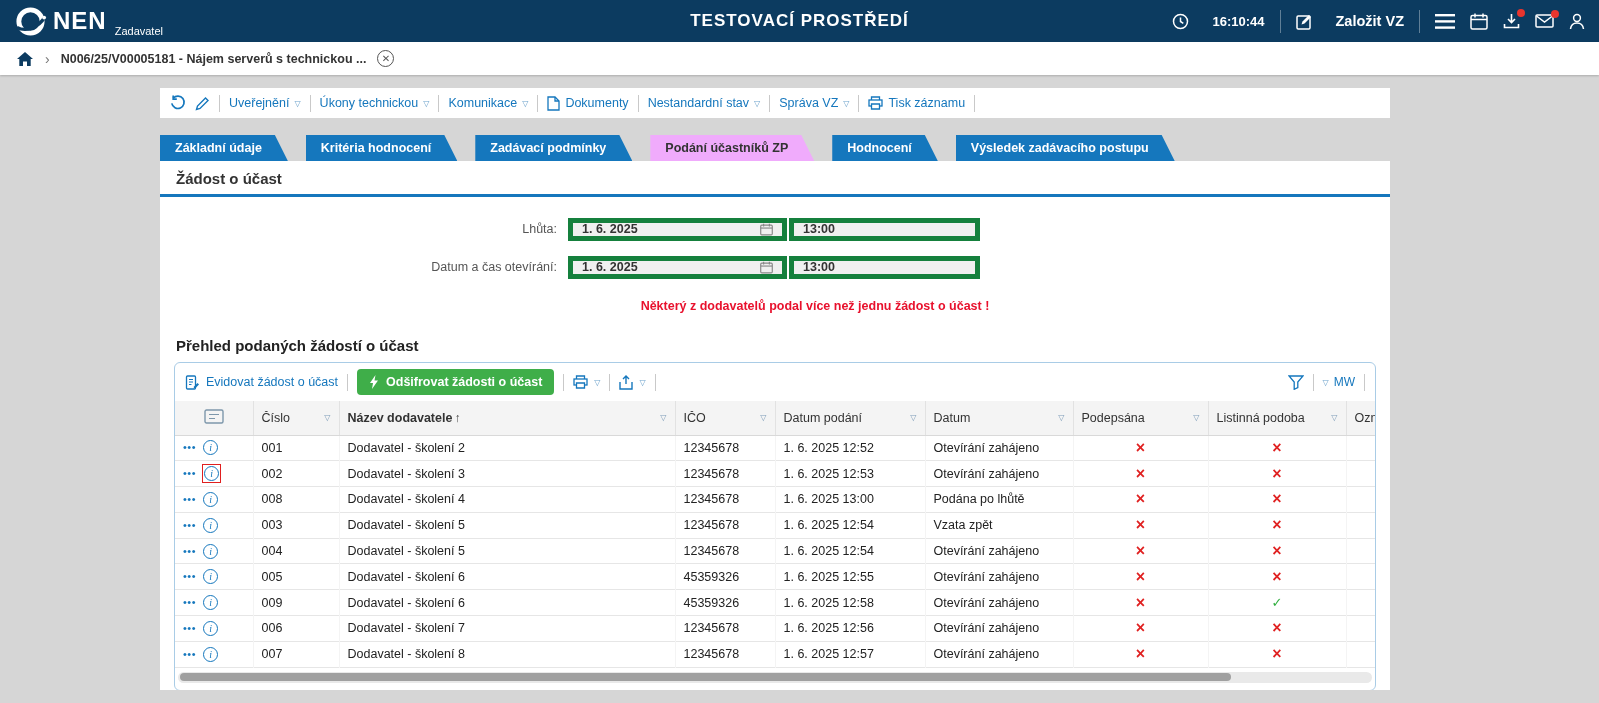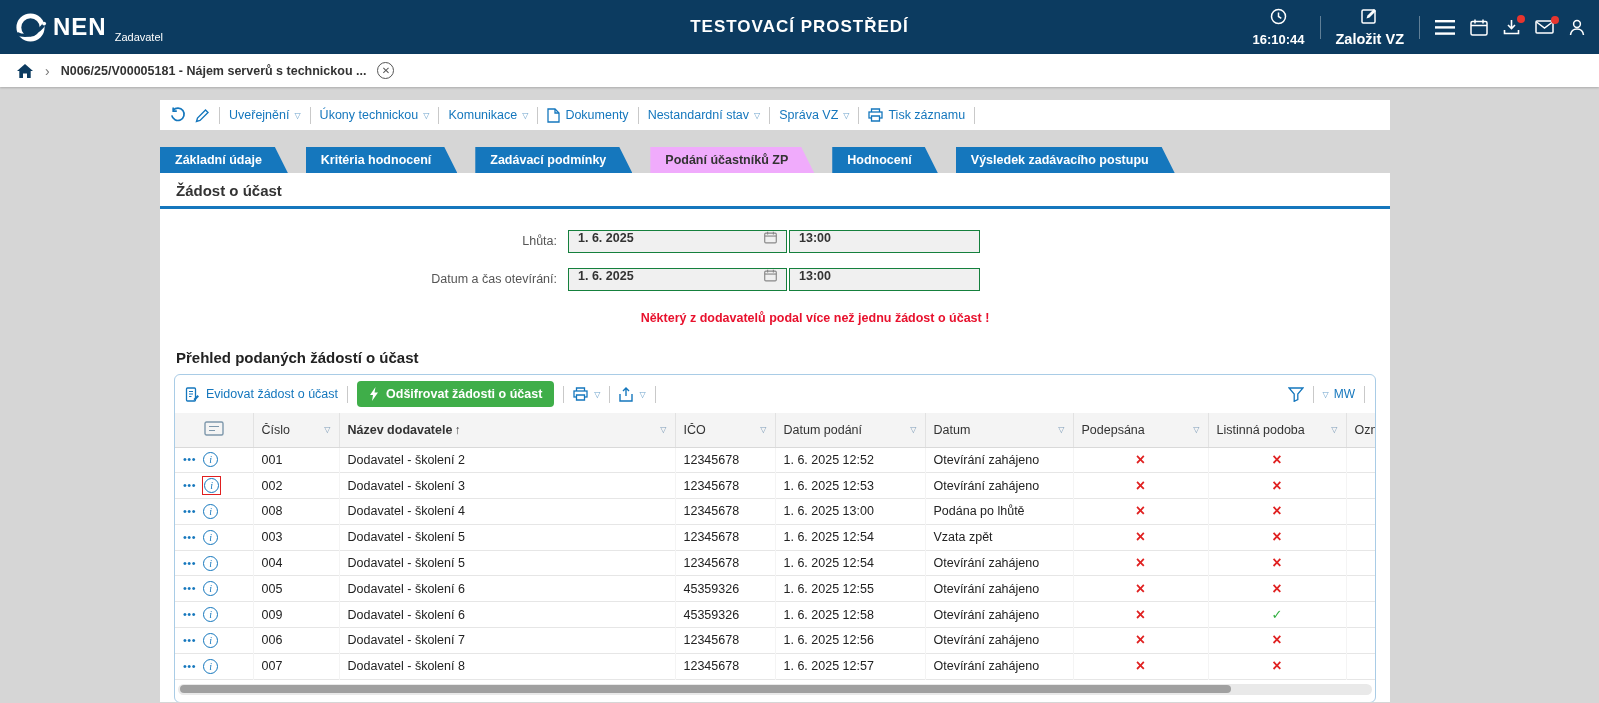--- a/index.html
+++ b/index.html
@@ -4,27 +4,27 @@
 <style>
   :root{
     --accent:#1577bd; --header_bg:#0c3b60; --page_bg:#d6d6d6;
     --green:#3fae49; --red:#e02121; --warning_red:#e8112d; --panel_border:#a9cce6;
   }
   *{box-sizing:border-box;margin:0;padding:0;}
   html,body{width:1599px;height:703px;overflow:hidden;}
   body{background:var(--page_bg,#d6d6d6);font-family:"Liberation Sans","DejaVu Sans",sans-serif;font-size:12.5px;color:#222;}
 
   
-  .app-header{height:54px;background:var(--header_bg,#0c3b60);display:flex;align-items:center;padding:0 14px;position:relative;color:#fff;}
+  .app-header{height:42px;background:var(--header_bg,#0c3b60);display:flex;align-items:center;padding:0 14px;position:relative;color:#fff;}
   .brand{display:flex;align-items:center;gap:6px;}
   .brand-name{font-size:24px;font-weight:bold;letter-spacing:1px;line-height:1;}
   .brand-sub{font-size:11px;align-self:flex-end;margin-bottom:1px;margin-left:2px;}
   .app-title{position:absolute;left:0;right:0;text-align:center;font-size:17px;font-weight:bold;letter-spacing:1px;pointer-events:none;}
   .header-right{margin-left:auto;display:flex;align-items:center;gap:15px;z-index:1;}
-  .hdr-item{display:flex;align-items:center;gap:7px;cursor:pointer;position:relative;flex-direction:column;}
+  .hdr-item{display:flex;align-items:center;gap:23px;cursor:pointer;position:relative;}
   .hdr-time{font-size:13px;font-weight:bold;}
   .hdr-divider{width:1px;height:23px;background:rgba(255,255,255,.35);}
   .create-vz-label{font-size:14.5px;font-weight:bold;}
   .badge-dot{position:absolute;top:-4px;right:-5px;width:8px;height:8px;border-radius:50%;background:#e8352e;}
 
   
   .breadcrumb-bar{height:33px;background:#fff;display:flex;align-items:center;gap:11px;padding:0 16px;box-shadow:0 1px 2px rgba(0,0,0,.2);position:relative;z-index:2;}
   .bc-chevron{color:#777;font-size:14px;}
   .bc-item{font-weight:bold;color:#333;cursor:pointer;}
   .bc-close{width:17px;height:17px;border:1.3px solid #555;border-radius:50%;display:inline-flex;align-items:center;justify-content:center;color:#555;font-size:10px;line-height:1;cursor:pointer;}
@@ -46,21 +46,21 @@
 
   
   .content-panel{background:#fff;height:529px;overflow:hidden;}
   .section-title{font-size:15px;font-weight:bold;color:#333;padding:9px 16px 7px;border-bottom:3px solid var(--accent,#1577bd);}
 
   
   .form-area{padding-top:20px;}
   .form-row{display:flex;align-items:center;margin-bottom:14px;height:24px;}
   .form-label{width:408px;text-align:right;padding-right:11px;color:#555;}
   .field-group{display:flex;gap:2px;}
-  .field{height:23px;background:#f0f0f0;border:1px solid #15803d;display:flex;align-items:flex-start;padding:0 9px;font-weight:bold;color:#333;cursor:text;}
+  .field{height:23px;background:#f0f0f0;border:5px solid #15803d;display:flex;align-items:center;padding:0 9px;font-weight:bold;color:#333;cursor:text;}
   .date-field{width:219px;justify-content:space-between;}
   .time-field{width:191px;}
   .cal-small{color:#8a8a8a;display:inline-flex;}
 
   .dup-warning{margin:20px 0 0 440px;width:430px;text-align:center;color:var(--warning_red,#e8112d);font-weight:bold;}
 
   .table-heading{margin:24px 0 8px;padding-left:16px;font-size:15px;font-weight:bold;color:#222;}
 
   
   .table-panel{margin:0 14px;border:1px solid var(--panel_border,#a9cce6);border-radius:6px;background:#fff;overflow:hidden;}

